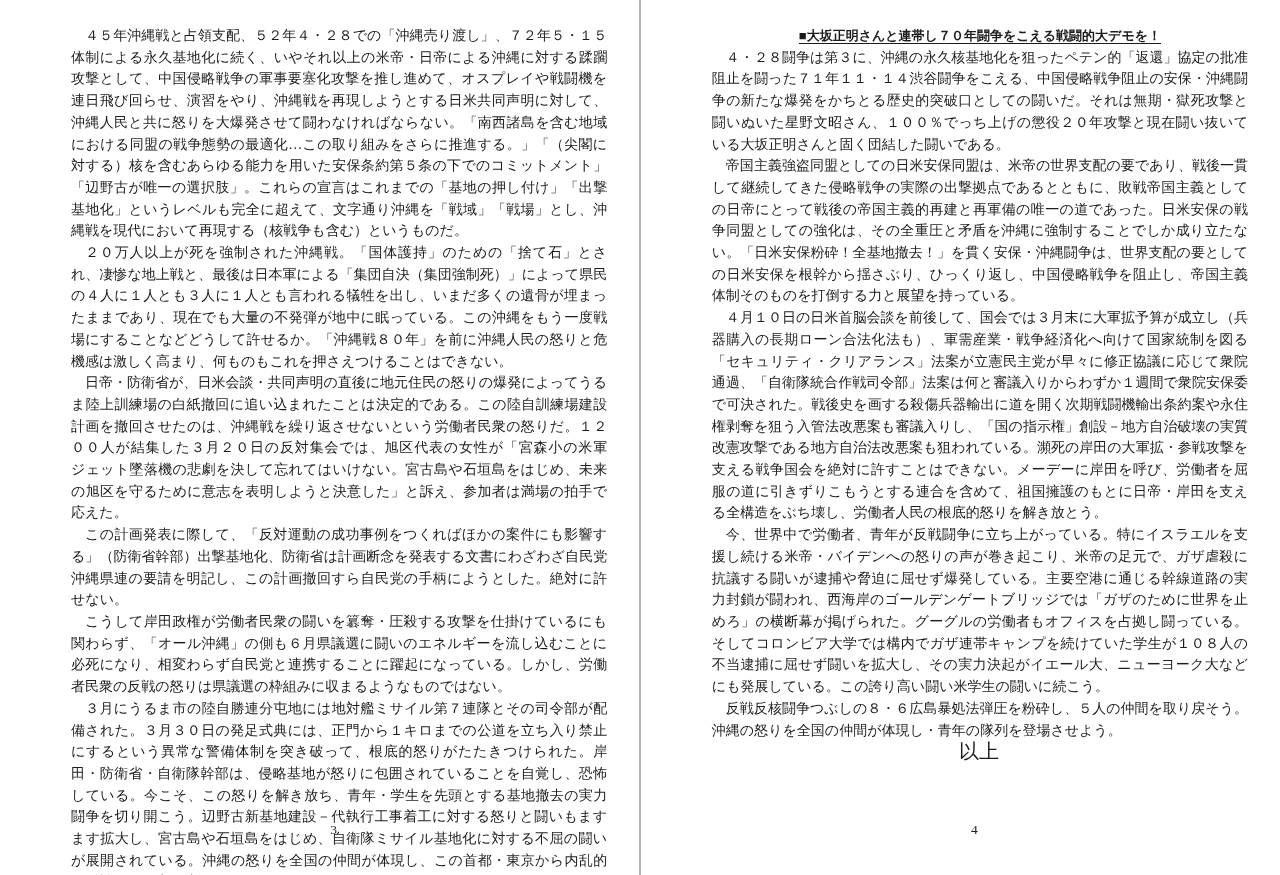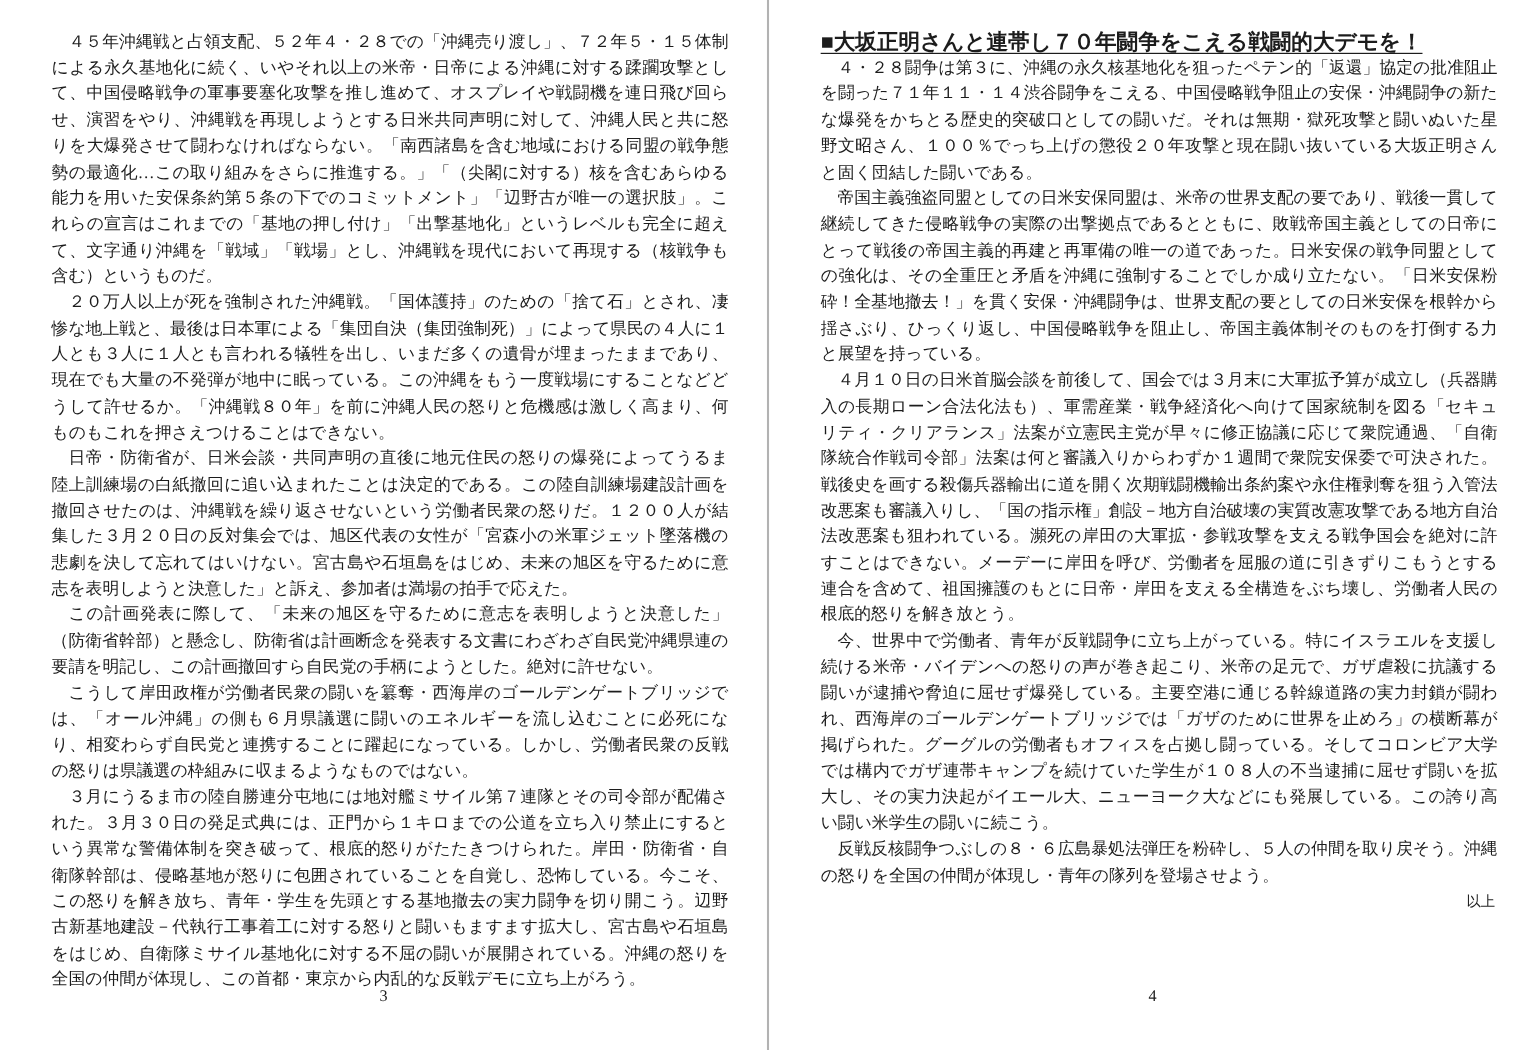--- a/index.html
+++ b/index.html
@@ -21,48 +21,50 @@
     height: 875px;
     background: var(--page-bg, #ffffff);
   }
   .page {
     position: relative;
     width: 710px;
     height: 875px;
     box-sizing: border-box;
     padding: 25px 32px 0 43px;
     background: var(--page-bg, #ffffff);
+    margin-left: 28px;
   }
   .divider {
     width: 2px;
     height: 875px;
     background: var(--divider-color, #b2b2b2);
   }
   .page-body p.para {
     margin: 0;
     font-size: 14px;
     line-height: 21.7px;
     text-align: justify;
     text-indent: 1em;
     line-break: strict;
     letter-spacing: 0;
   }
   .heading {
     margin: 0;
     font-family: "Liberation Sans", "DejaVu Sans", sans-serif;
     font-weight: bold;
-    font-size: 18px;
+    font-size: 13px;
     line-height: 21.7px;
     text-decoration: underline;
     text-underline-offset: 3px;
+    text-align: center;
   }
   .closing {
-    font-size: 12px;
+    font-size: 20px;
     line-height: 21.7px;
-    text-align: right;
+    text-align: center;
     padding-right: 2px;
   }
   .page-number {
     position: absolute;
     top: 822px;
     left: 0;
     right: 0;
     text-align: center;
     font-size: 13.5px;
     line-height: 16px;
@@ -71,22 +73,22 @@
 </head>
 <body>
 
 <div class="spread">
 
   <section class="page">
     <div class="page-body">
         <p class="para">４５年沖縄戦と占領支配、５２年４・２８での「沖縄売り渡し」、７２年５・１５体制による永久基地化に続く、いやそれ以上の米帝・日帝による沖縄に対する蹂躙攻撃として、中国侵略戦争の軍事要塞化攻撃を推し進めて、オスプレイや戦闘機を連日飛び回らせ、演習をやり、沖縄戦を再現しようとする日米共同声明に対して、沖縄人民と共に怒りを大爆発させて闘わなければならない。「南西諸島を含む地域における同盟の戦争態勢の最適化…この取り組みをさらに推進する。」「（尖閣に対する）核を含むあらゆる能力を用いた安保条約第５条の下でのコミットメント」「辺野古が唯一の選択肢」。これらの宣言はこれまでの「基地の押し付け」「出撃基地化」というレベルも完全に超えて、文字通り沖縄を「戦域」「戦場」とし、沖縄戦を現代において再現する（核戦争も含む）というものだ。</p>
         <p class="para">２０万人以上が死を強制された沖縄戦。「国体護持」のための「捨て石」とされ、凄惨な地上戦と、最後は日本軍による「集団自決（集団強制死）」によって県民の４人に１人とも３人に１人とも言われる犠牲を出し、いまだ多くの遺骨が埋まったままであり、現在でも大量の不発弾が地中に眠っている。この沖縄をもう一度戦場にすることなどどうして許せるか。「沖縄戦８０年」を前に沖縄人民の怒りと危機感は激しく高まり、何ものもこれを押さえつけることはできない。</p>
         <p class="para">日帝・防衛省が、日米会談・共同声明の直後に地元住民の怒りの爆発によってうるま陸上訓練場の白紙撤回に追い込まれたことは決定的である。この陸自訓練場建設計画を撤回させたのは、沖縄戦を繰り返させないという労働者民衆の怒りだ。１２００人が結集した３月２０日の反対集会では、旭区代表の女性が「宮森小の米軍ジェット墜落機の悲劇を決して忘れてはいけない。宮古島や石垣島をはじめ、未来の旭区を守るために意志を表明しようと決意した」と訴え、参加者は満場の拍手で応えた。</p>
-        <p class="para">この計画発表に際して、「未来の旭区を守るために意志を表明しようと決意した」（防衛省幹部）と懸念し、防衛省は計画断念を発表する文書にわざわざ自民党沖縄県連の要請を明記し、この計画撤回すら自民党の手柄にようとした。絶対に許せない。</p>
-        <p class="para">こうして岸田政権が労働者民衆の闘いを簒奪・西海岸のゴールデンゲートブリッジでは、「オール沖縄」の側も６月県議選に闘いのエネルギーを流し込むことに必死になり、相変わらず自民党と連携することに躍起になっている。しかし、労働者民衆の反戦の怒りは県議選の枠組みに収まるようなものではない。</p>
+        <p class="para">この計画発表に際して、「反対運動の成功事例をつくればほかの案件にも影響する」（防衛省幹部）出撃基地化、防衛省は計画断念を発表する文書にわざわざ自民党沖縄県連の要請を明記し、この計画撤回すら自民党の手柄にようとした。絶対に許せない。</p>
+        <p class="para">こうして岸田政権が労働者民衆の闘いを簒奪・圧殺する攻撃を仕掛けているにも関わらず、「オール沖縄」の側も６月県議選に闘いのエネルギーを流し込むことに必死になり、相変わらず自民党と連携することに躍起になっている。しかし、労働者民衆の反戦の怒りは県議選の枠組みに収まるようなものではない。</p>
         <p class="para">３月にうるま市の陸自勝連分屯地には地対艦ミサイル第７連隊とその司令部が配備された。３月３０日の発足式典には、正門から１キロまでの公道を立ち入り禁止にするという異常な警備体制を突き破って、根底的怒りがたたきつけられた。岸田・防衛省・自衛隊幹部は、侵略基地が怒りに包囲されていることを自覚し、恐怖している。今こそ、この怒りを解き放ち、青年・学生を先頭とする基地撤去の実力闘争を切り開こう。辺野古新基地建設－代執行工事着工に対する怒りと闘いもますます拡大し、宮古島や石垣島をはじめ、自衛隊ミサイル基地化に対する不屈の闘いが展開されている。沖縄の怒りを全国の仲間が体現し、この首都・東京から内乱的な反戦デモに立ち上がろう。</p>
       </div>
     <div class="page-number">3</div>
   </section>
 
   <div class="divider"></div>
 
   <section class="page">
     <h2 class="heading">■大坂正明さんと連帯し７０年闘争をこえる戦闘的大デモを！</h2>
     <div class="page-body">

